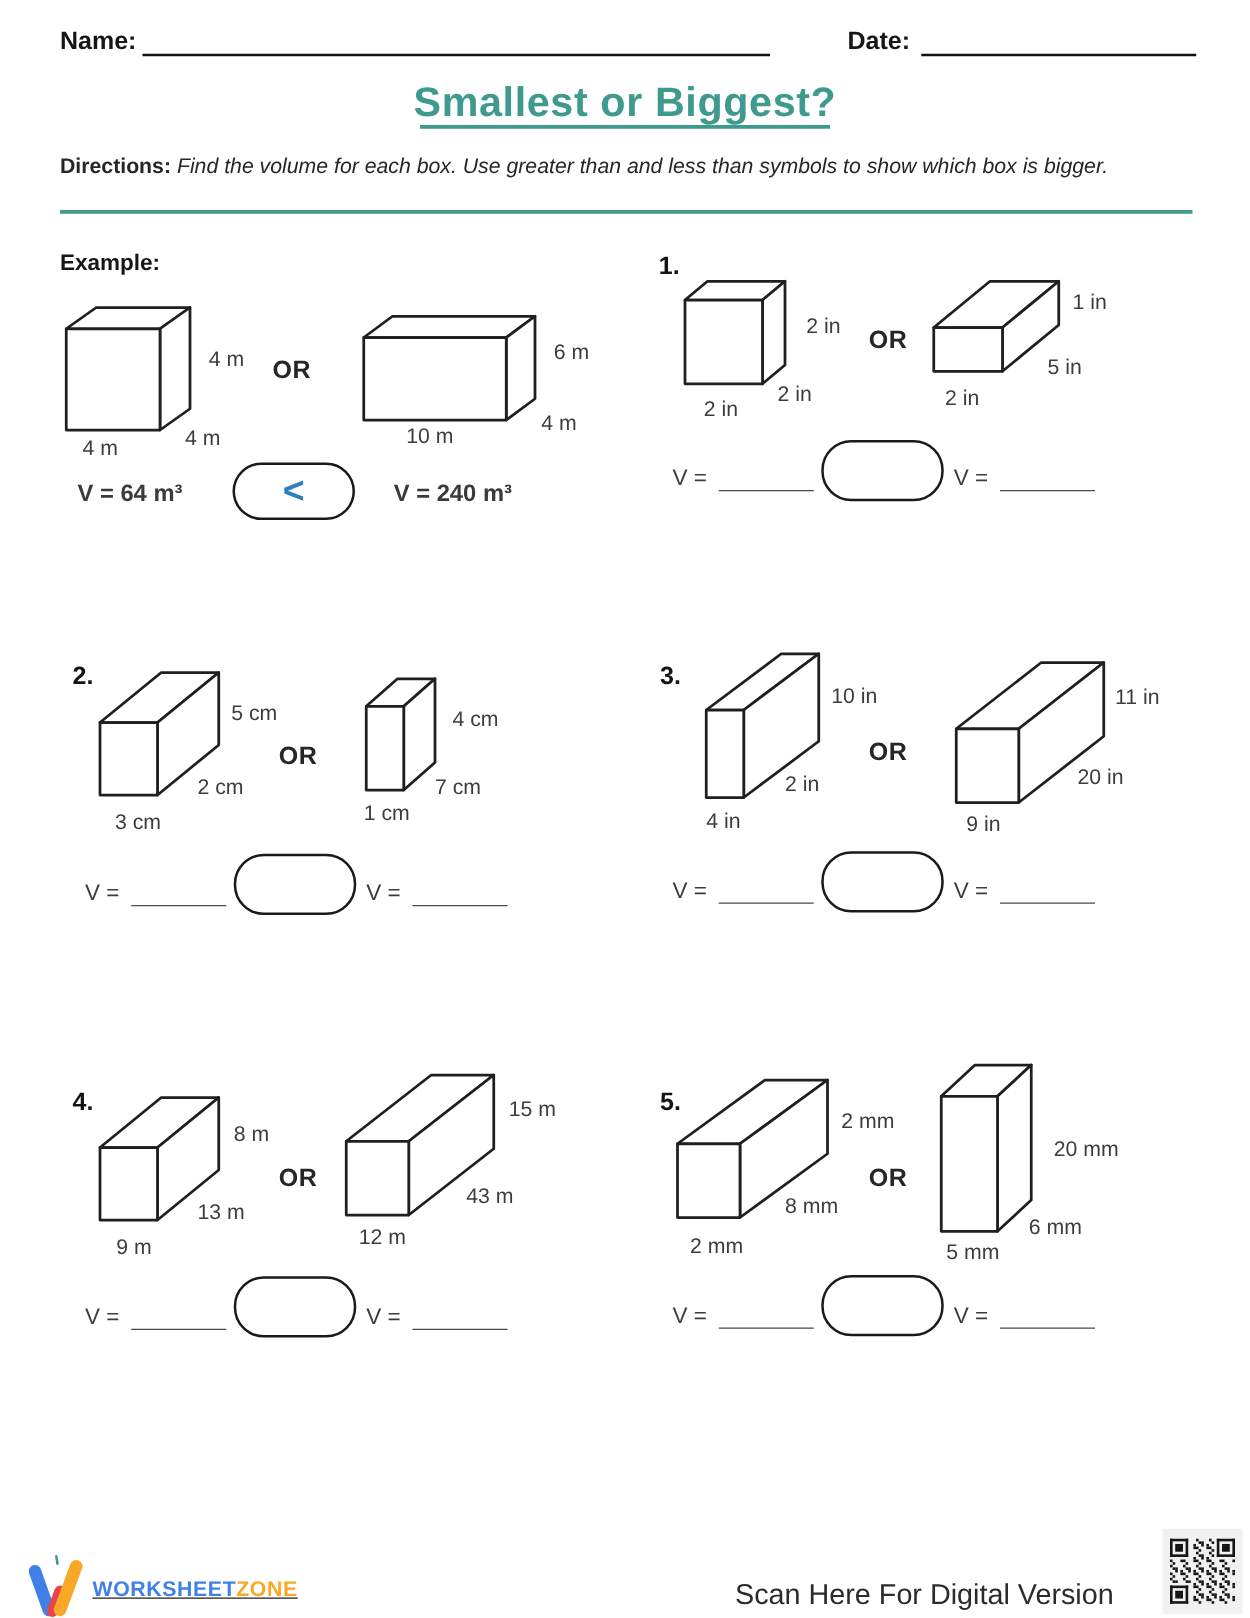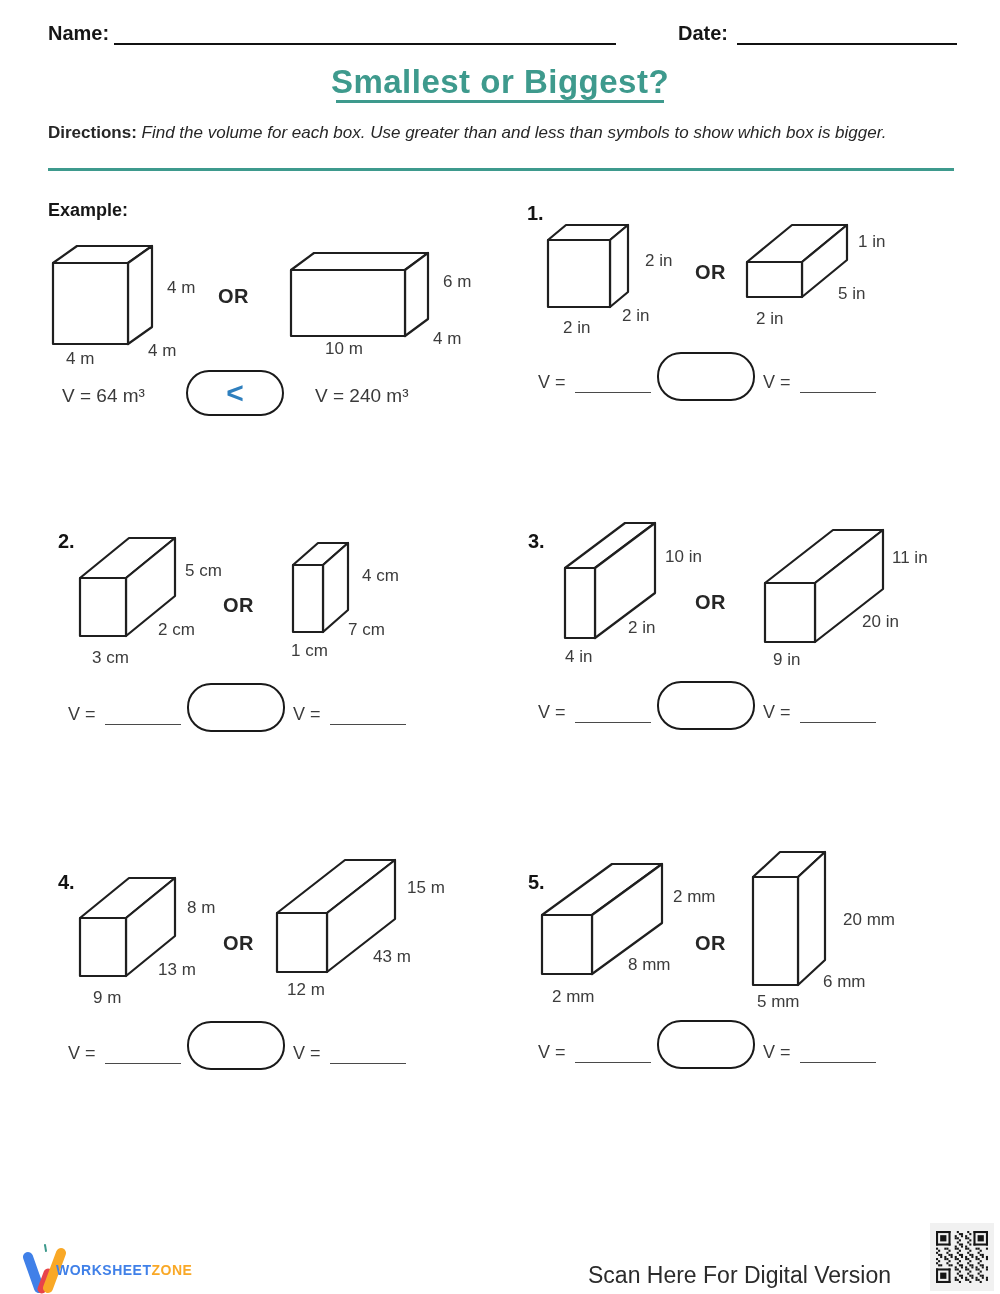--- a/index.html
+++ b/index.html
@@ -33,24 +33,24 @@
   .dim { position:absolute; font-size:17px; color:#3c3c3c; white-space:nowrap; }
 
   
   .vrow { position:absolute; display:flex; align-items:flex-end; gap:9px; font-size:18px; color:#3c3c3c; white-space:nowrap; }
   .blank { display:inline-block; width:76px; height:16px; border-bottom:1.8px solid #4a4a4a; }
   .ansbox {
     position:absolute; width:98px; height:49px; border:2.5px solid #1a1a1a; border-radius:24px;
     display:flex; align-items:center; justify-content:center; background:#fff;
   }
   .ansbox .cmp { font-size:30px; font-weight:700; color:var(--comparison_blue,#2e7fbe); line-height:1; }
-  .voltext { position:absolute; font-size:19px; color:#3a3a3a; white-space:nowrap; }
+  .voltext { position:absolute; font-size:19px; color:#3a3a3a; white-space:nowrap;font-weight:bold; }
 
   
-  .brand { position:absolute; left:56px; top:1262px; font-size:14px; font-weight:800; letter-spacing:.5px; white-space:nowrap; }
+  .brand { position:absolute; left:74px; top:1262px; font-size:17px; font-weight:800; letter-spacing:.5px; white-space:nowrap;text-decoration:underline; }
   .brand .w1 { color:var(--brand_blue,#4080e8); }
   .brand .w2 { color:var(--brand_orange,#f9a826); }
   .logo-mark { position:absolute; left:18px; top:1242px; }
   .scan-text { position:absolute; left:588px; top:1262px; font-size:23px; color:#2b2b2b; }
   .qr-wrap { position:absolute; left:930px; top:1223px; width:64px; height:68px; background:#f1f1f1;
              display:flex; align-items:center; justify-content:center; }
   #qr rect { fill:#161616; }
 </style>
 </head>
 <body>

